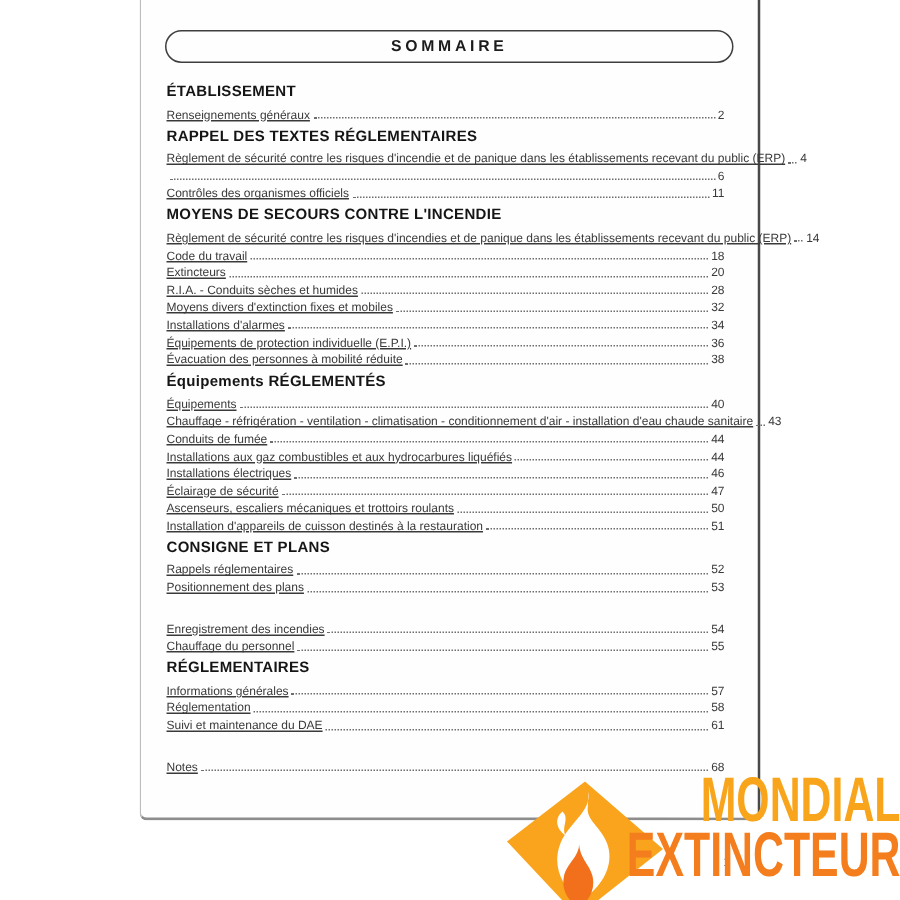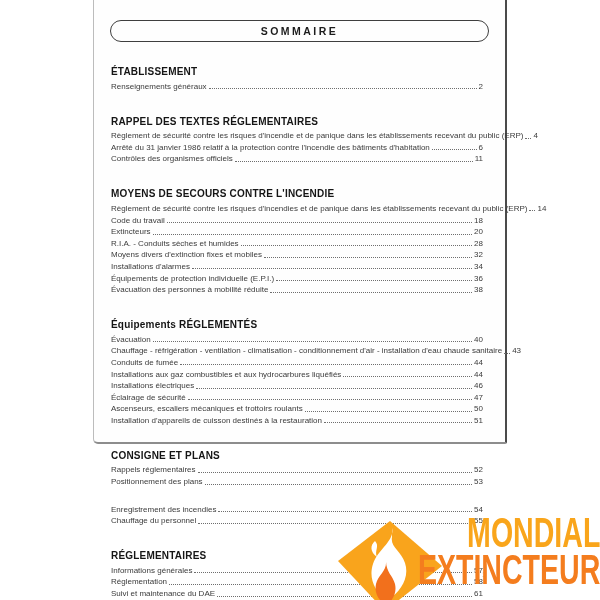--- a/index.html
+++ b/index.html
@@ -3,46 +3,46 @@
 <meta charset="utf-8">
 <style>
   html,body{margin:0;padding:0;}
   body{
     width:600px;height:600px;position:relative;overflow:hidden;
     background:#ffffff;
     font-family:"Liberation Sans","DejaVu Sans",sans-serif;
     -webkit-font-smoothing:antialiased;
   }
   .page{
-    position:absolute;left:93px;top:0;width:414px;height:444px;
+    position:absolute;left:93px;top:0;width:414px;height:547px;
     box-sizing:border-box;background:#fefefe;
     border-left:1px solid #bcbcbc;
     border-right:2px solid #4a4a4a;
     border-bottom:2px solid #8d8d8d;
     border-radius:0 0 2px 5px;
   }
   .sommaire-box{
     margin:20px 16px 0 16px;height:22px;box-sizing:border-box;
     border:1.4px solid #3f3f3f;border-radius:11px;
     display:flex;align-items:center;justify-content:center;
     font-size:10.5px;font-weight:bold;letter-spacing:2.5px;color:#1c1c1c;
   }
   .toc{margin:0 22px 0 17px;}
-  .sec{margin-top:24px;}
-  .sec.first{margin-top:24px;}
+  .sec{margin-top:4px;}
+  .sec.first{margin-top:14px;}
   .sec.nohead{margin-top:16px;text-align:center;}
   .sec-h{
     font-size:10px;font-weight:bold;color:#151515;
     letter-spacing:.2px;margin-bottom:3px;line-height:11px;
   }
   .row{
     display:flex;align-items:flex-end;height:11.6px;
     font-size:8px;color:#3a3a3a;line-height:10px;
   }
-  .row .lbl{white-space:nowrap;}
+  .row .lbl{white-space:nowrap;text-decoration:underline;}
   .row .dots{
     flex:1;min-width:6px;margin:0 2px 2.5px 2px;
     border-bottom:1px dotted #6e6e6e;height:0;
   }
   .row .pg{white-space:nowrap;color:#3a3a3a;}
   .folio{
     position:absolute;left:482px;top:570px;font-size:8px;color:#9a9a9a;
     z-index:3;
   }
   .logo{position:absolute;left:328px;top:480px;width:272px;height:100px;z-index:6;margin-top:31px;}
@@ -70,21 +70,20 @@
         </div>
       </div>
       <div class="sec">
         <div class="sec-h">RAPPEL DES TEXTES RÉGLEMENTAIRES</div>
         <div class="row">
           <span class="lbl">Règlement de sécurité contre les risques d'incendie et de panique dans les établissements recevant du public (ERP)</span>
           <span class="dots"></span>
           <span class="pg">4</span>
         </div>
         <div class="row">
-          <span class="lbl">Arrêté du 31 janvier 1986 relatif à la protection contre l'incendie des bâtiments d'habitation</span>
           <span class="dots"></span>
           <span class="pg">6</span>
         </div>
         <div class="row">
           <span class="lbl">Contrôles des organismes officiels</span>
           <span class="dots"></span>
           <span class="pg">11</span>
         </div>
       </div>
       <div class="sec">
@@ -126,21 +125,21 @@
         </div>
         <div class="row">
           <span class="lbl">Évacuation des personnes à mobilité réduite</span>
           <span class="dots"></span>
           <span class="pg">38</span>
         </div>
       </div>
       <div class="sec">
         <div class="sec-h">Équipements RÉGLEMENTÉS</div>
         <div class="row">
-          <span class="lbl">Évacuation</span>
+          <span class="lbl">Équipements</span>
           <span class="dots"></span>
           <span class="pg">40</span>
         </div>
         <div class="row">
           <span class="lbl">Chauffage - réfrigération - ventilation - climatisation - conditionnement d'air - installation d'eau chaude sanitaire</span>
           <span class="dots"></span>
           <span class="pg">43</span>
         </div>
         <div class="row">
           <span class="lbl">Conduits de fumée</span>

